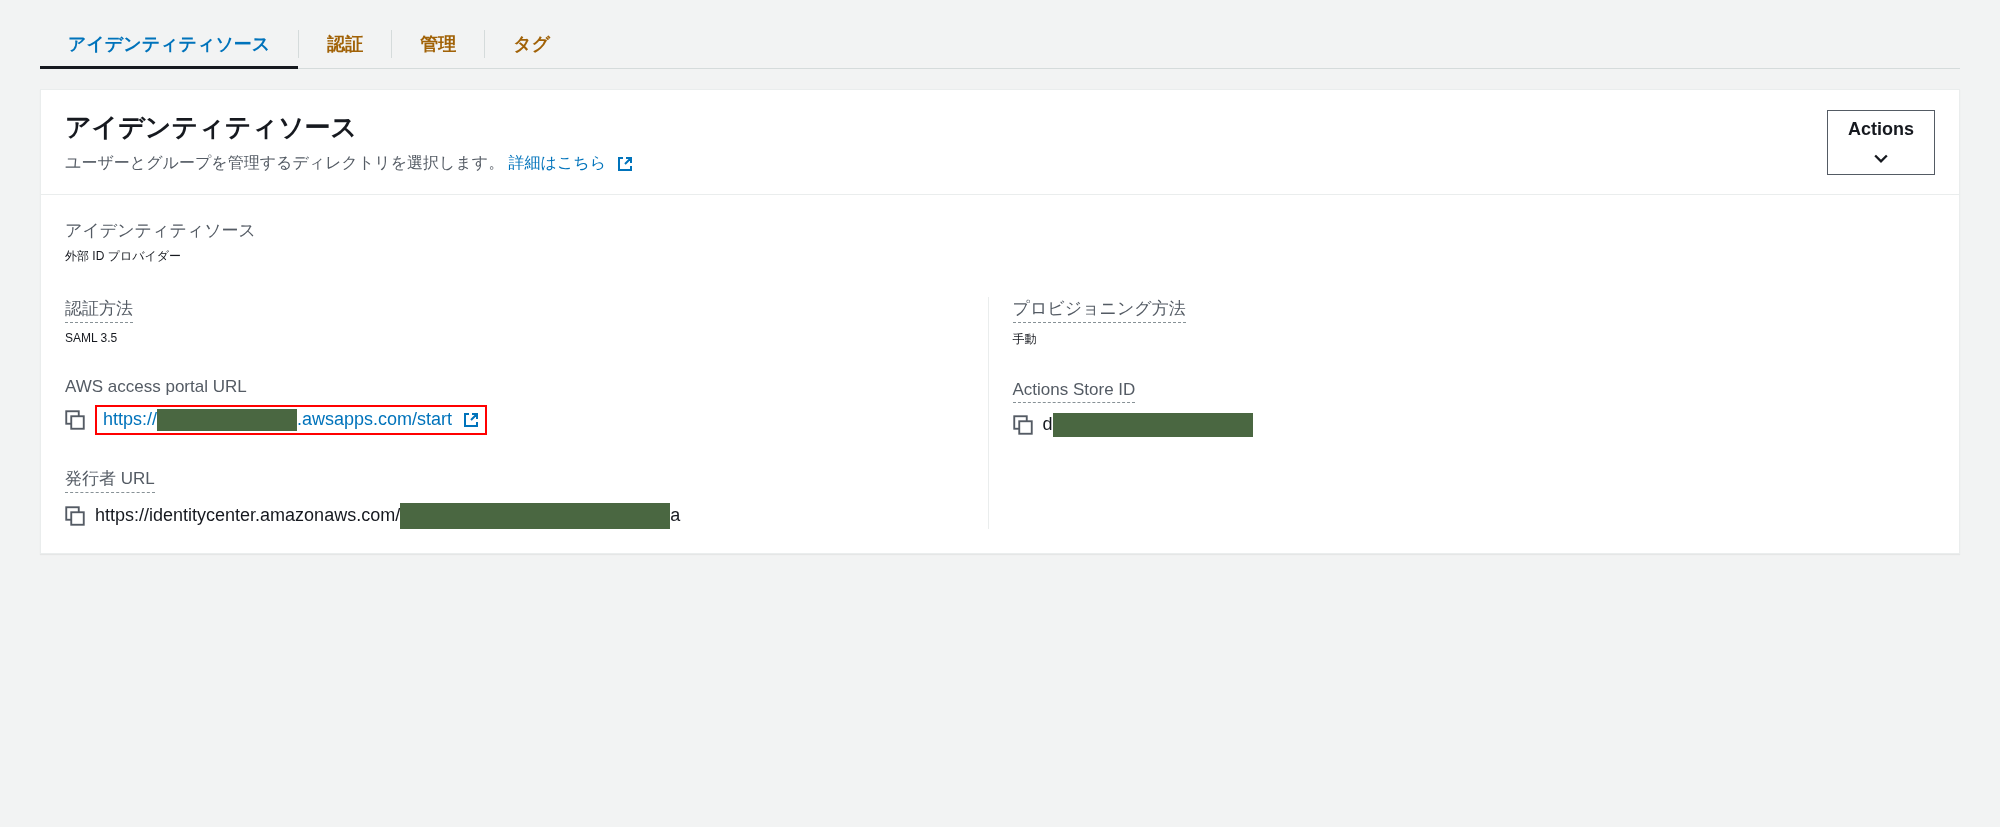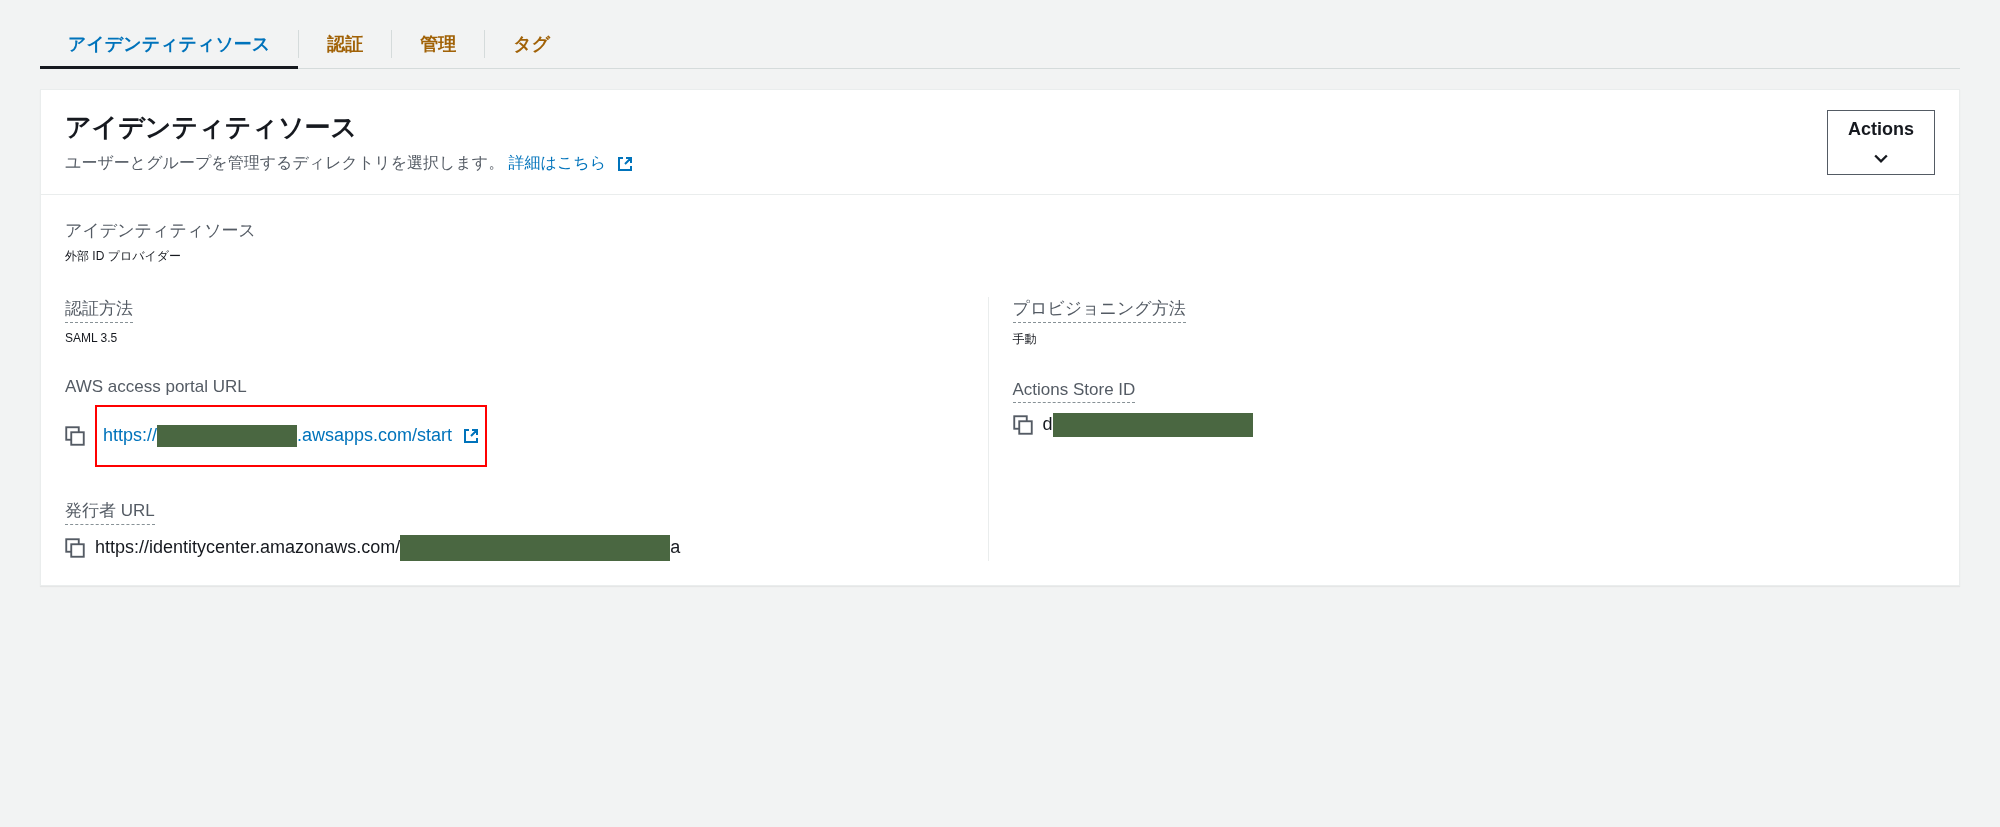--- a/index.html
+++ b/index.html
@@ -25,21 +25,21 @@
     .field-value { font-size: 12px; color: #16191f; margin-top: 6px; }
     .columns { display: flex; gap: 0; }
     .col { flex: 1; }
     .col-sep { width: 1px; background: #eaeded; margin: 0 24px 0 0; }
     .copy-row { display: flex; align-items: center; gap: 10px; margin-top: 8px; }
     .copy-icon { width: 20px; height: 20px; cursor: pointer; flex-shrink: 0; }
     .link { color: #0073bb; text-decoration: none; font-size: 18px; }
     .external-icon { display: inline-flex; vertical-align: middle; margin-left: 6px; }
     .external-icon svg { width: 16px; height: 16px; stroke: #0073bb; }
     .redact { background: #4a6741; display: inline-block; vertical-align: middle; }
-    .highlight-box { border: 2px solid #ff0000; padding: 18px 6px; display: inline-flex; align-items: center; }
+    .highlight-box { border: 2px solid #ff0000; padding: 2px 6px; display: inline-flex; align-items: center; }
     .value-text { font-size: 18px; }
   </style>
 </head>
 <body>
 
 <div class="page">
   <div class="tabs">
     <div class="tab active">アイデンティティソース</div>
     <div class="tab-sep"></div>
     <div class="tab">認証</div>

